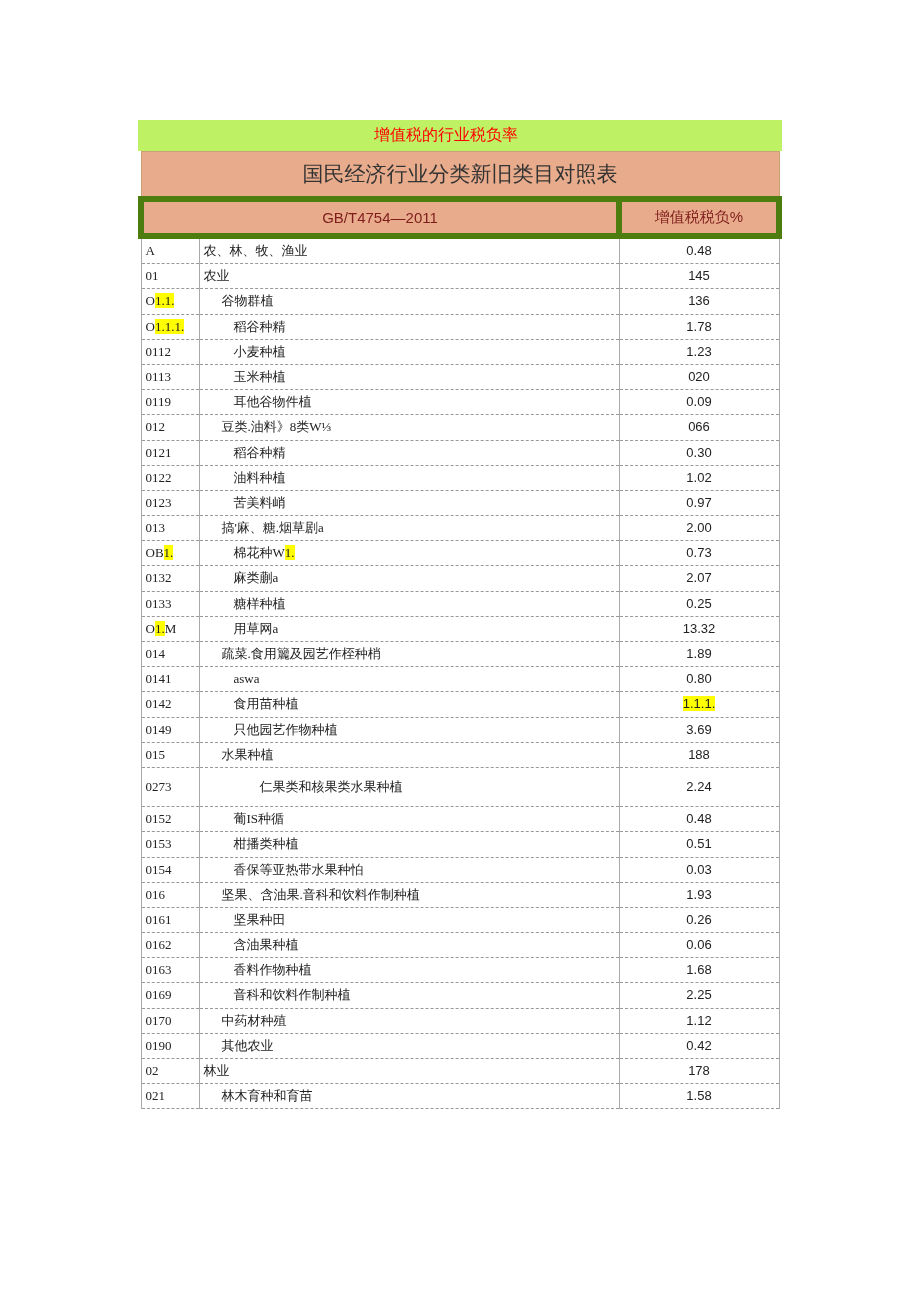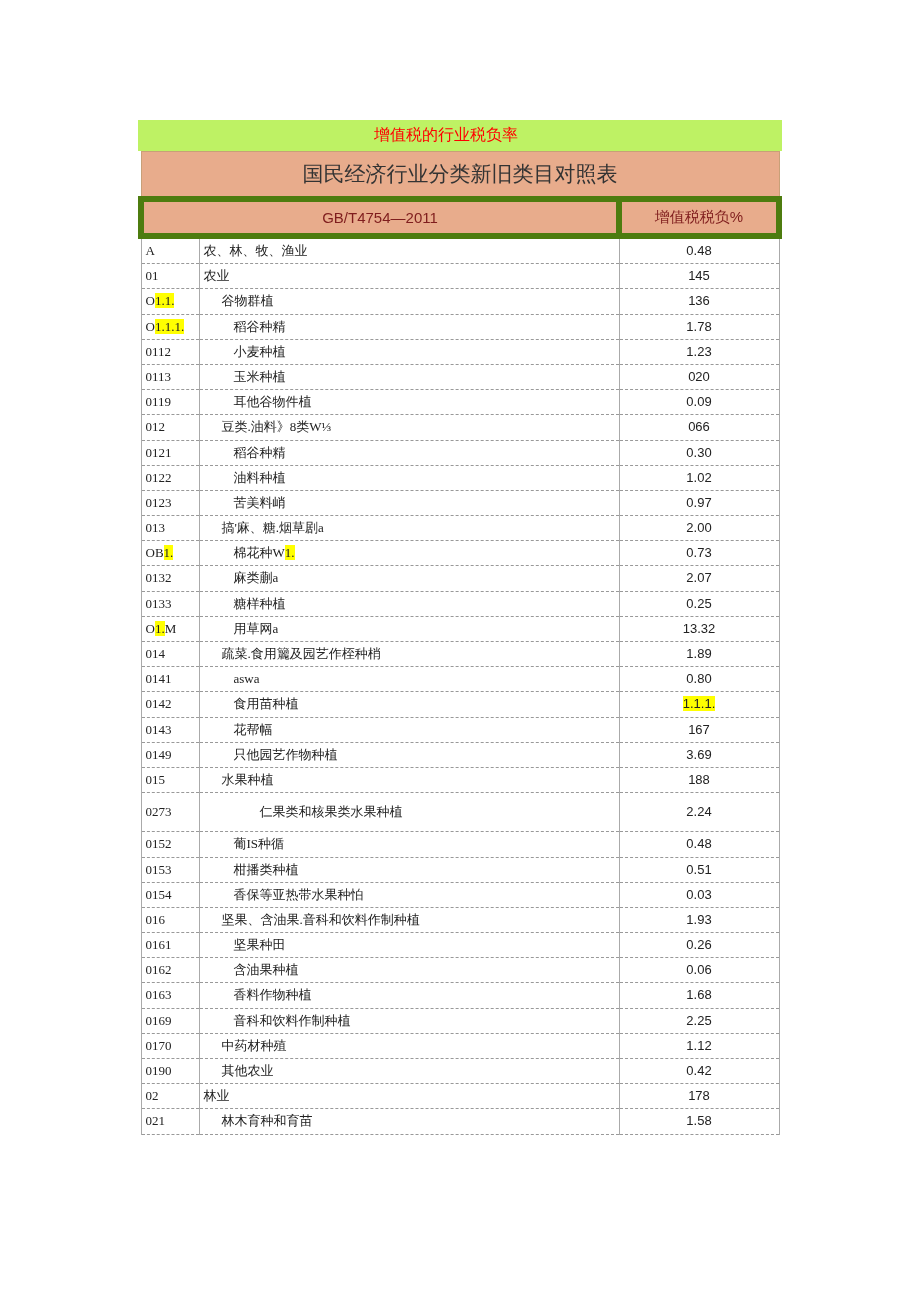--- a/index.html
+++ b/index.html
@@ -174,25 +174,20 @@
           <td class="col-code">0141</td>
           <td class="col-name"><span class="indent2">aswa</span></td>
           <td class="col-val">0.80</td>
         </tr>
         <tr class="data-row">
           <td class="col-code">0142</td>
           <td class="col-name"><span class="indent2">食用苗种植</span></td>
           <td class="col-val"><span class="hl">1.1.1.</span></td>
         </tr>
         <tr class="data-row">
-          <td class="col-code">0143</td>
-          <td class="col-name"><span class="indent2">花帮幅</span></td>
-          <td class="col-val">167</td>
-        </tr>
-        <tr class="data-row">
           <td class="col-code">0149</td>
           <td class="col-name"><span class="indent2">只他园艺作物种植</span></td>
           <td class="col-val">3.69</td>
         </tr>
         <tr class="data-row">
           <td class="col-code">015</td>
           <td class="col-name"><span class="indent1">水果种植</span></td>
           <td class="col-val">188</td>
         </tr>
         <tr class="data-row tall">

